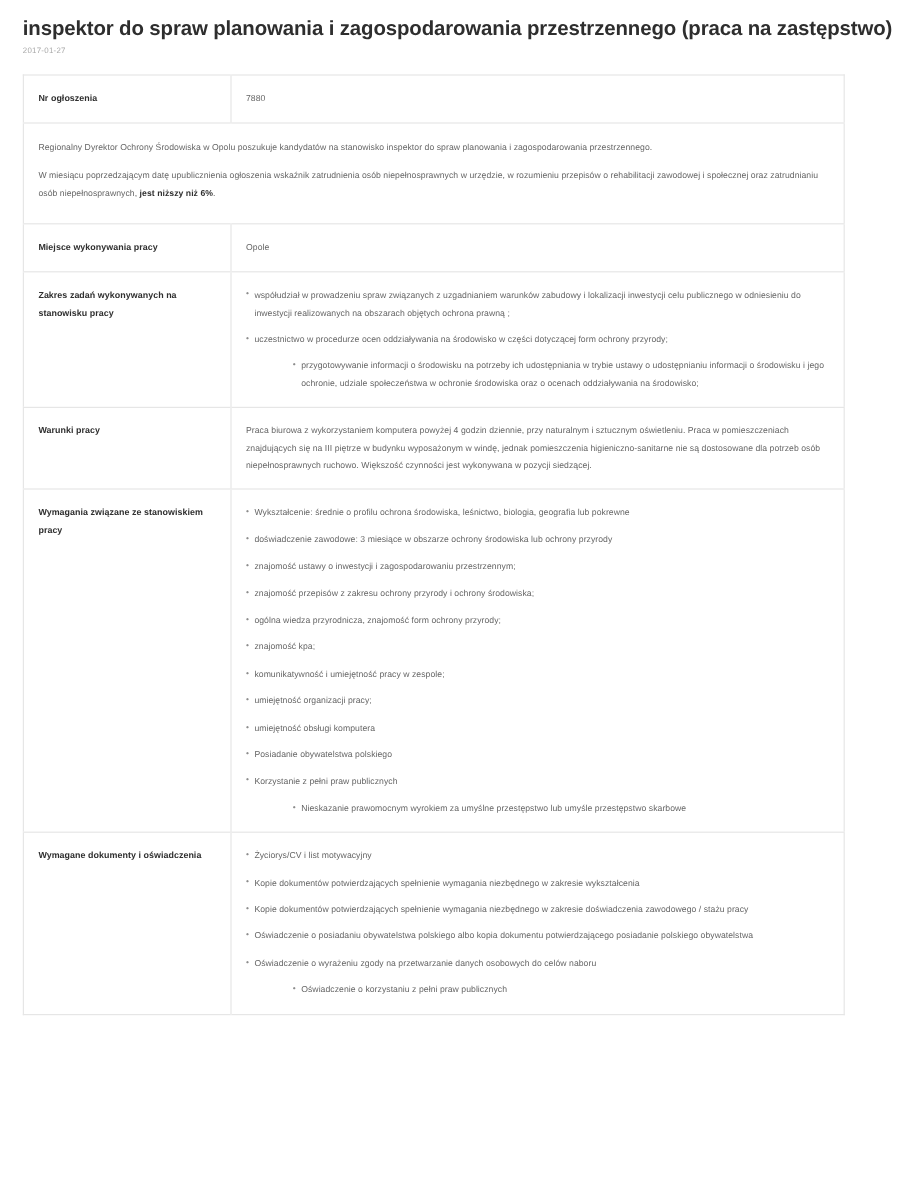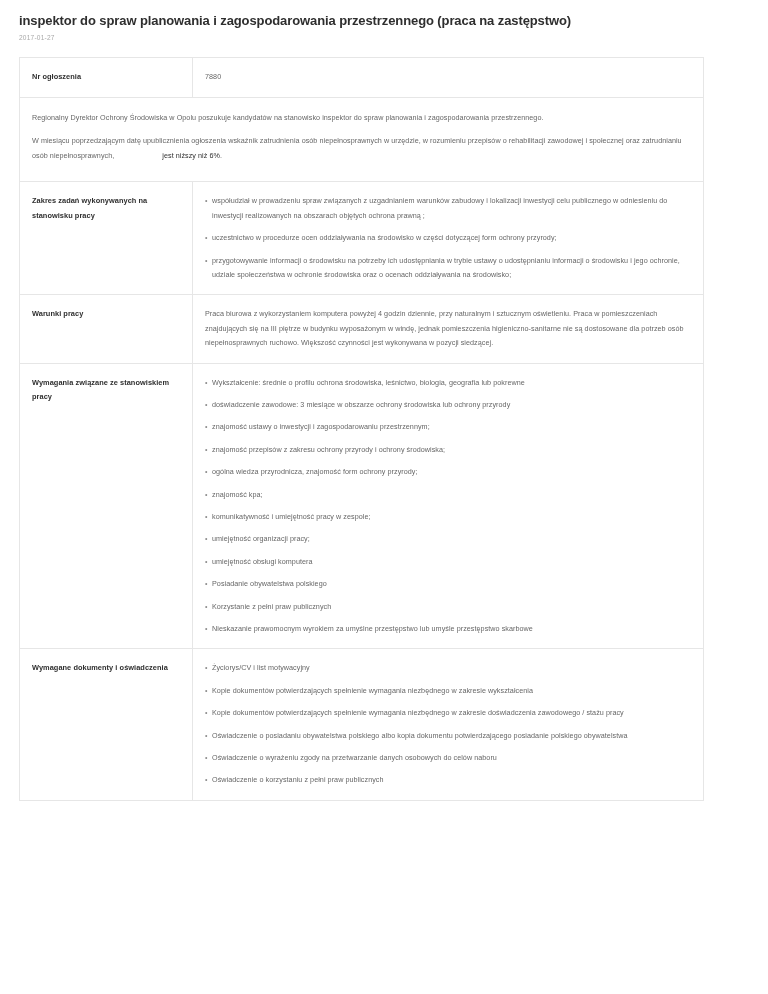--- a/index.html
+++ b/index.html
@@ -16,21 +16,21 @@
     color: #3c3c3c;
     -webkit-font-smoothing: antialiased;
   }
 
   .page {
     padding: 13px 19px 0 19px;
   }
 
   
   .doc-title {
-    font-size: 13px;
+    font-size: 17px;
     font-weight: bold;
     color: #2e2e2e;
     letter-spacing: -0.1px;
     line-height: 1.25;
     margin: 0 0 5px 0;
   }
   .doc-date {
     font-size: 6.6px;
     color: #a9a9a9;
     letter-spacing: 0.2px;
@@ -73,37 +73,37 @@
   }
   .row-full td {
     border-right: none;
     padding: 13px 12px 18px 12px;
   }
 
   .para {
     margin: 0 0 9px 0;
   }
   .para:last-child { margin-bottom: 0; }
-  .para b { color: #2f2f2f; font-weight: normal; margin-left: 46px; }
+  .para b { color: #2f2f2f; font-weight: bold; }
 
   .addr-line { margin: 0 0 11px 0; }
   .addr-line:last-child { margin-bottom: 0; }
 
   ul.bullets {
     list-style: none;
     margin: 0;
     padding: 0;
   }
   ul.bullets li {
     position: relative;
     padding-left: 7px;
     margin-bottom: 8px;
     line-height: 2.0;
   }
-  ul.bullets li:last-child { margin-bottom: 0; }
+  ul.bullets li:last-child { margin-bottom: 0; margin-left: 39px; }
   ul.bullets li::before {
     content: "\2022";
     position: absolute;
     left: 0;
     top: 0;
     color: #8c8c8c;
     font-size: 7px;
   }
   .plain-text { line-height: 2.0; }
 </style>
@@ -126,20 +126,24 @@
 
       <tr class="row-full">
         <td colspan="2">
           <p class="para">Regionalny Dyrektor Ochrony Środowiska w Opolu poszukuje kandydatów na stanowisko inspektor do spraw planowania i zagospodarowania przestrzennego.</p>
           <p class="para"><span>W miesiącu poprzedzającym datę upublicznienia ogłoszenia wskaźnik zatrudnienia osób niepełnosprawnych w urzędzie, w rozumieniu przepisów o rehabilitacji zawodowej i społecznej oraz zatrudnianiu osób niepełnosprawnych, </span><b>jest niższy niż 6%</b><span>.</span></p>
         </td>
       </tr>
 
 
 
+      <tr>
+        <th>Miejsce wykonywania pracy</th>
+        <td>Opole</td>
+      </tr>
 
       <tr>
         <th>Zakres zadań wykonywanych na stanowisku pracy</th>
         <td>
           <ul class="bullets">
             <li>współudział w prowadzeniu spraw związanych z uzgadnianiem warunków zabudowy i lokalizacji inwestycji celu publicznego w odniesieniu do inwestycji realizowanych na obszarach objętych ochrona prawną ;</li>
             <li>uczestnictwo w procedurze ocen oddziaływania na środowisko w części dotyczącej form ochrony przyrody;</li>
             <li>przygotowywanie informacji o środowisku na potrzeby ich udostępniania w trybie ustawy o udostępnianiu informacji o środowisku i jego ochronie, udziale społeczeństwa w ochronie środowiska oraz o ocenach oddziaływania na środowisko;</li>
           </ul>
         </td>

